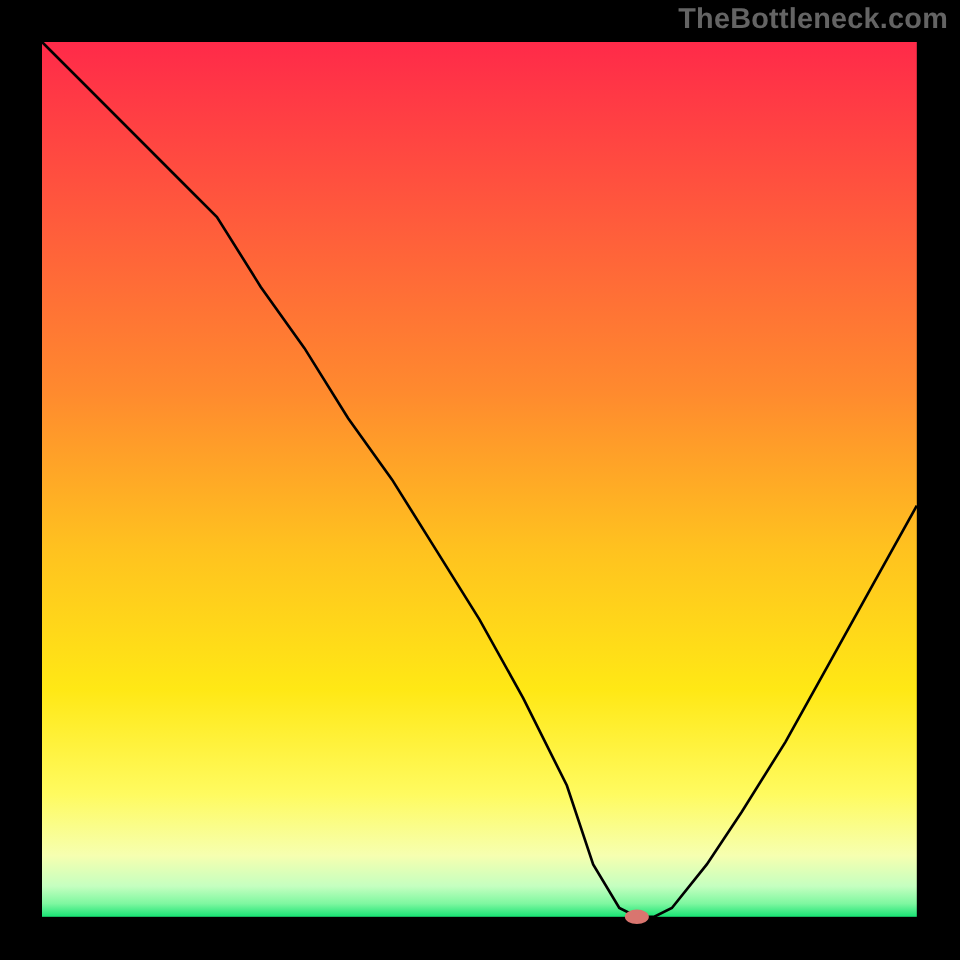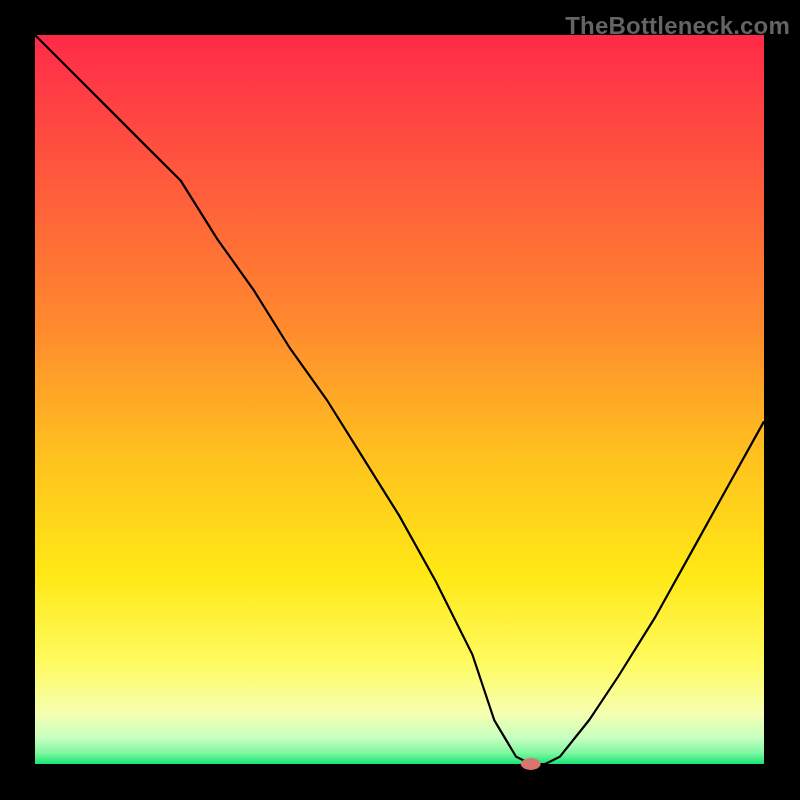--- a/index.html
+++ b/index.html
@@ -10,21 +10,21 @@
     background: #000;
     overflow: hidden;
   }
   .wrap {
     position: relative;
     width: 800px;
     height: 800px;
   }
   .watermark {
     position: absolute;
-    top: 12px;
+    top: 2px;
     right: 10px;
     font-family: Arial, Helvetica, sans-serif;
     font-size: 24px;
     font-weight: 600;
     color: #646464;
     letter-spacing: 0.2px;
   }
   svg { display: block; }
 </style>
 </head>

